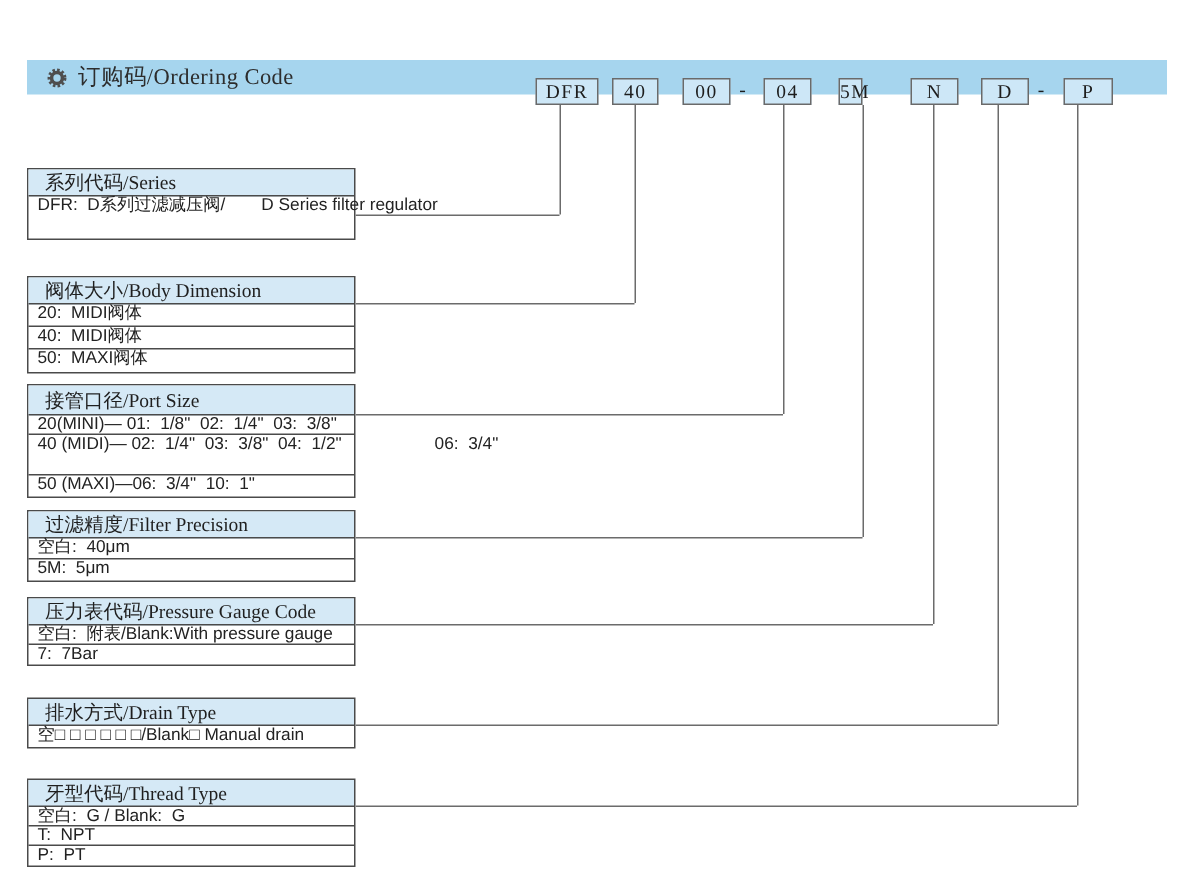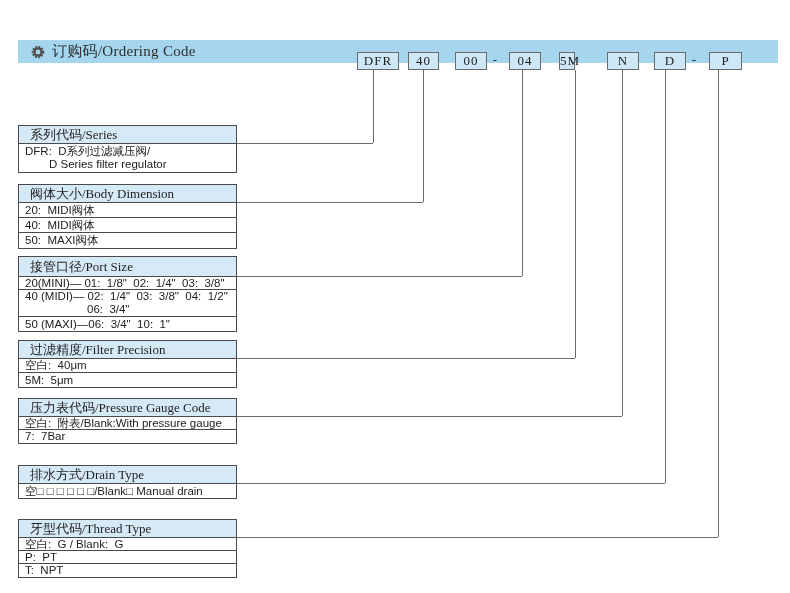--- a/index.html
+++ b/index.html
@@ -37,21 +37,21 @@
     position:absolute; left:18px; width:219px;
     border:1px solid #4a4a4a; background:#ffffff;
   }
   .tbl-head {
     height:18px; background:#d5e9f6; border-bottom:1px solid #4a4a4a;
     font-family:"Liberation Serif", serif; font-size:13px; color:#1f1f1f;
     padding-left:11px; line-height:17px; white-space:pre;
   }
   .tbl-head.tall { height:20px; line-height:19px; }
   .tbl-row {
-    display:flex; flex-direction:column; justify-content:center;
+    display:flex; flex-direction:row; justify-content:space-between;
     border-bottom:1px solid #4a4a4a; padding-left:6px;
   }
   .tbl-row:last-child { border-bottom:none; }
   .row-line {
     font-family:"Liberation Sans", sans-serif; font-size:11.5px; color:#222;
     line-height:13px; white-space:pre;
   }
   .indent-series { padding-left:24px; }
   .indent-port  { padding-left:62px; }
 </style>
@@ -99,21 +99,21 @@
     <div class="vline" style="left:622px;top:70px;height:346px"></div>
     <div class="hline" style="left:237px;top:416px;width:385px"></div>
 
     <div class="vline" style="left:665px;top:70px;height:413px"></div>
     <div class="hline" style="left:237px;top:483px;width:428px"></div>
 
     <div class="vline" style="left:718px;top:70px;height:467px"></div>
     <div class="hline" style="left:237px;top:537px;width:481px"></div>
   </div>
 
-  <section class="tbl" style="top:125px">
+  <section class="tbl" style="top:112px">
     <div class="tbl-head">系列代码/Series</div>
     <div class="tbl-row" style="height:28px">
       <div class="row-line">DFR:  D系列过滤减压阀/</div>
       <div class="row-line indent-series">D Series filter regulator</div>
     </div>
   </section>
 
   <section class="tbl" style="top:184px">
     <div class="tbl-head">阀体大小/Body Dimension</div>
     <div class="tbl-row" style="height:15px">
@@ -167,20 +167,20 @@
       <div class="row-line">空□ □ □ □ □ □/Blank□ Manual drain</div>
     </div>
   </section>
 
   <section class="tbl" style="top:519px">
     <div class="tbl-head">牙型代码/Thread Type</div>
     <div class="tbl-row" style="height:13px">
       <div class="row-line">空白:  G / Blank:  G</div>
     </div>
     <div class="tbl-row" style="height:13px">
-      <div class="row-line">P:  PT</div>
+      <div class="row-line">T:  NPT</div>
     </div>
     <div class="tbl-row" style="height:13px">
-      <div class="row-line">T:  NPT</div>
+      <div class="row-line">P:  PT</div>
     </div>
   </section>
 
 </div>
 
 </body></html>

